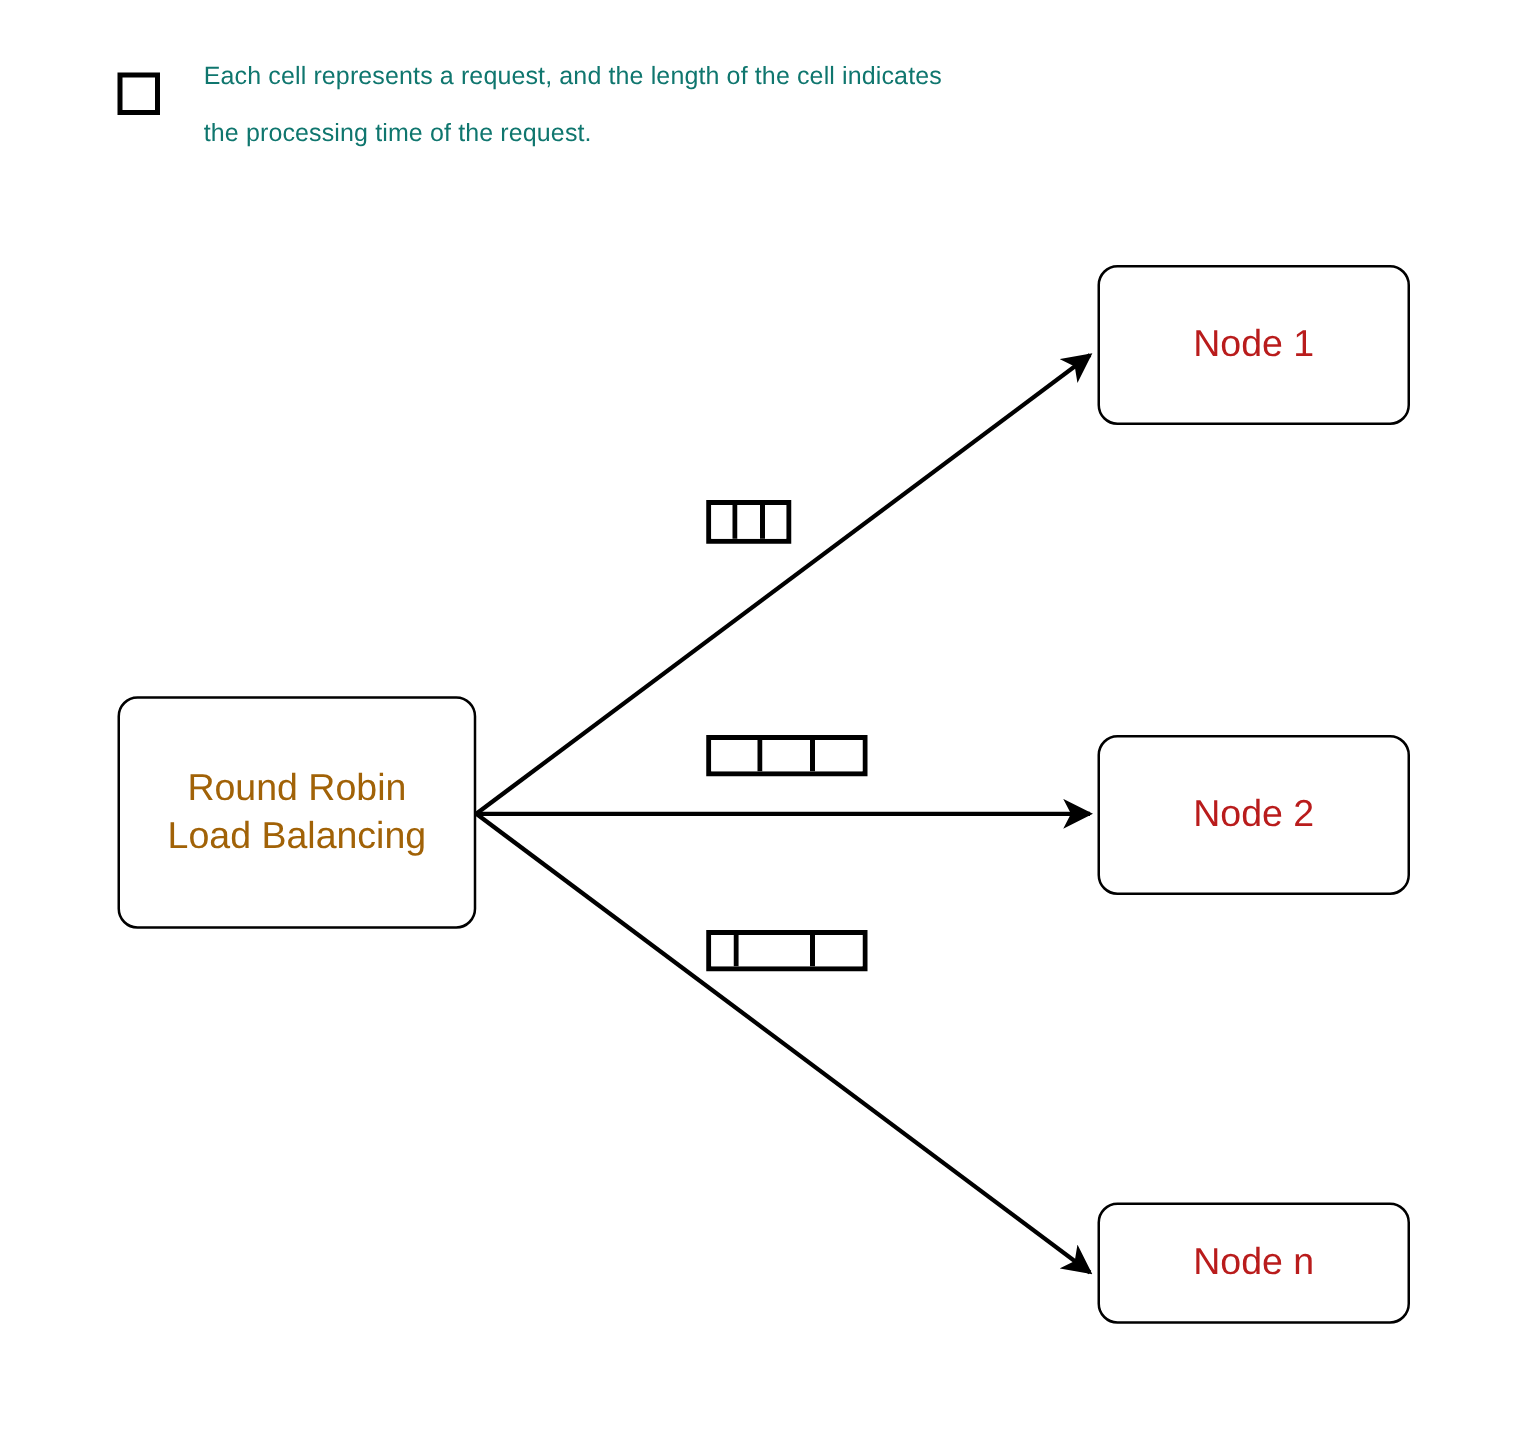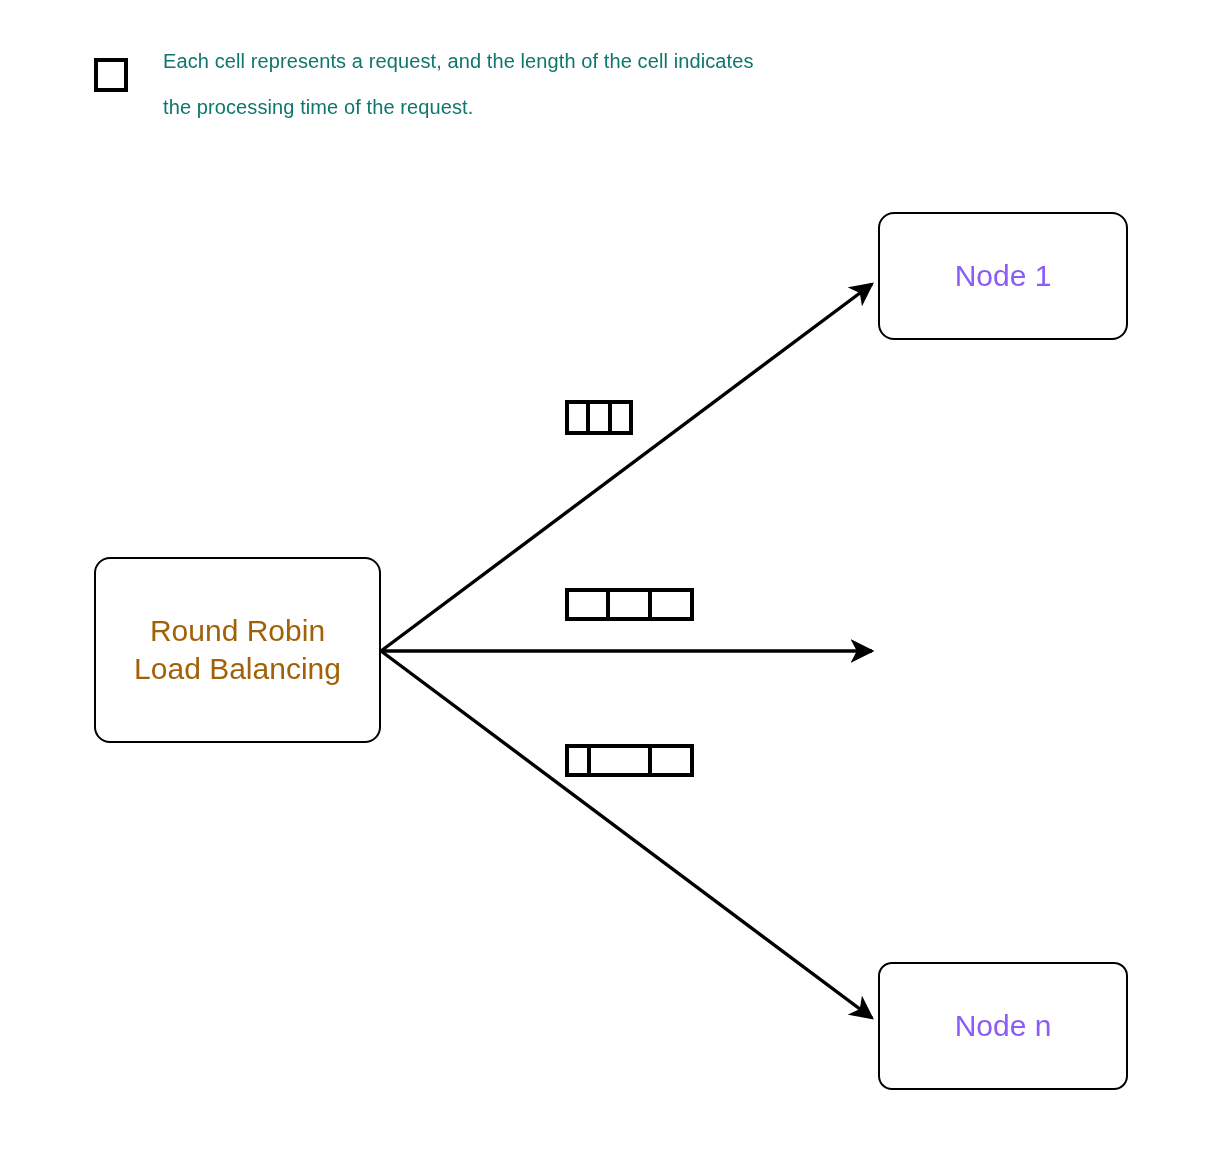--- a/index.html
+++ b/index.html
@@ -46,21 +46,21 @@
     background: #ffffff;
     border: 2px solid #000000;
     border-radius: 16px;
     display: flex;
     align-items: center;
     justify-content: center;
     text-align: center;
   }
   .node-box .node-label {
     font-size: 30px;
-    color: #8b5cf6;
+    color: #b91c1c;
     line-height: 1.28;
     white-space: pre-line;
   }
 
   #box-balancer {
     left: 94px;
     top: 557px;
     width: 287px;
     height: 186px;
   }
@@ -78,22 +78,21 @@
   #box-node-2 {
     left: 878px;
     top: 588px;
     width: 250px;
     height: 128px;
   }
   #box-node-n {
     left: 878px;
     top: 962px;
     width: 250px;
-    height: 128px;
-    border-radius: 14px;
+    height: 97px;
   }
 
   
   .cell-group {
     position: absolute;
     display: flex;
     box-sizing: border-box;
     border: 4px solid #000000;
     background: #ffffff;
   }
@@ -179,18 +178,21 @@
 
   <div id="box-balancer" class="node-box">
     <span class="node-label">Round Robin
 Load Balancing</span>
   </div>
 
   <div id="box-node-1" class="node-box">
     <span class="node-label">Node 1</span>
   </div>
 
+  <div id="box-node-2" class="node-box">
+    <span class="node-label">Node 2</span>
+  </div>
 
   <div id="box-node-n" class="node-box">
     <span class="node-label">Node n</span>
   </div>
 
 </div>
 
 </body></html>

